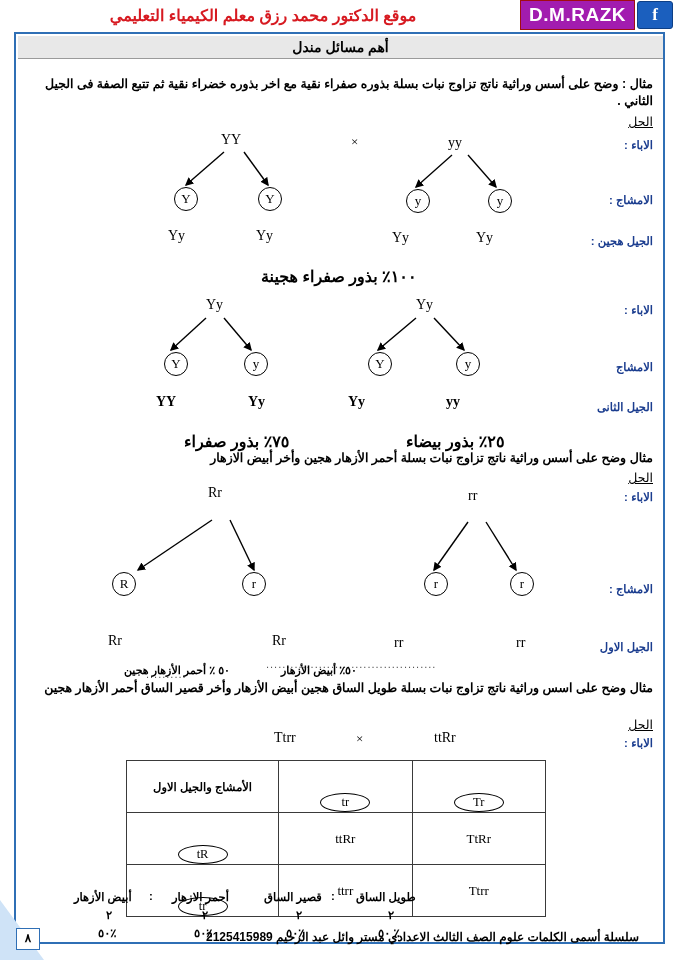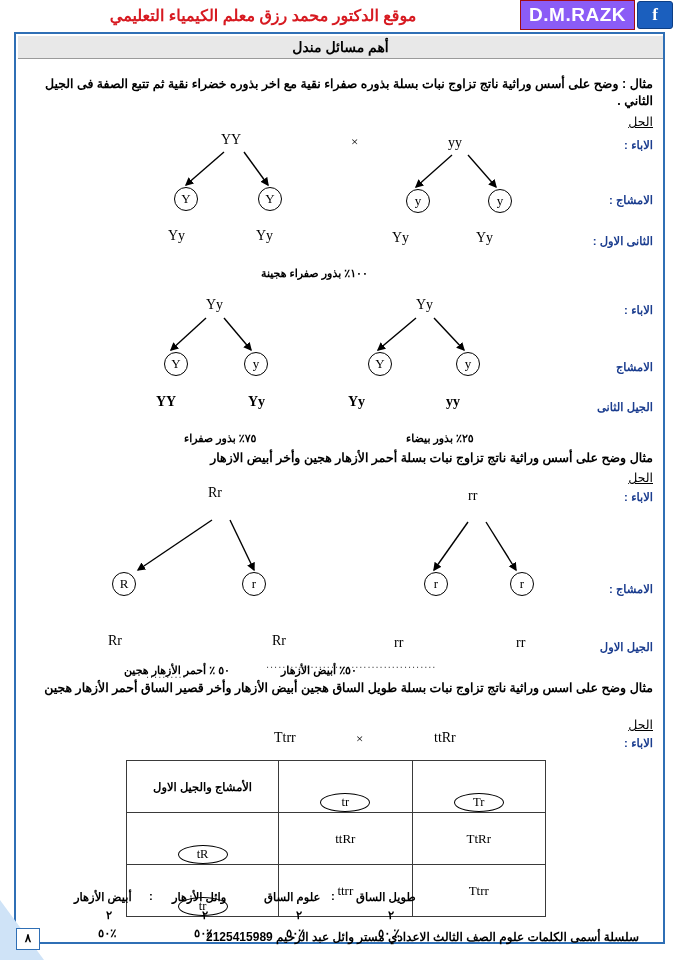--- a/index.html
+++ b/index.html
@@ -24,21 +24,21 @@
     display:flex;align-items:center;
   }
   .fb-badge{
     width:34px;height:26px;margin-left:2px;margin-right:6px;
     background:#1b5fbe;border:1px solid #0d3f86;border-radius:3px;
     color:#fff;font-weight:bold;font-size:17px;
     display:flex;align-items:center;justify-content:center;
     font-family:"Liberation Serif",serif;
   }
   .brand{
-    background:#8b5cf6;color:#fff;font-weight:bold;
+    background:#a21caf;color:#fff;font-weight:bold;
     font-size:19px;padding:3px 8px;letter-spacing:.5px;
     border:1px solid #a00d12;
     font-family:"Liberation Sans",sans-serif;
   }
   .banner-title{
     flex:1;text-align:center;color:#d71a21;font-weight:bold;font-size:16px;
     padding-left:6px;
   }
 
   
@@ -79,21 +79,21 @@
   .geno.b{font-weight:bold;}
   .cross{
     position:absolute;font-size:13px;font-family:"Liberation Serif",serif;
   }
   .gamete{
     position:absolute;width:22px;height:22px;border:1px solid #000;
     border-radius:50%;font-family:"Liberation Serif",serif;font-size:13px;
     text-align:center;line-height:21px;background:#fff;
   }
   .note{
-    position:absolute;font-size:11px;font-weight:bold;white-space:nowrap;
+    position:absolute;font-size:16px;font-weight:bold;white-space:nowrap;
   }
   .note.small{font-size:11px;}
 
   svg.arrows{position:absolute;left:0;top:0;overflow:visible;}
 
   
   .punnett{
     position:absolute;border-collapse:collapse;
     font-family:"Liberation Serif",serif;font-size:13px;
   }
@@ -145,21 +145,21 @@
     <div class="sheet-title ar">أهم مسائل مندل</div>
 
     <div class="content">
 
       <div class="para ar" style="right:10px;top:16px;width:628px;">مثال : وضح على أسس وراثية ناتج تزاوج نبات بسلة بذوره صفراء نقية مع اخر بذوره خضراء نقية ثم تتبع الصفة فى الجيل الثاني .</div>
 
       <div class="solve ar" style="right:10px;top:54px;">الحل</div>
 
       <div class="rowlabel ar" style="right:10px;top:78px;">الاباء :</div>
       <div class="rowlabel ar" style="right:10px;top:133px;">الامشاج  :</div>
-      <div class="rowlabel ar" style="right:10px;top:174px;">الثانى الاول :</div>
+      <div class="rowlabel ar" style="right:10px;top:174px;">الجيل هجين :</div>
       <div class="rowlabel ar" style="right:10px;top:243px;">الاباء :</div>
       <div class="rowlabel ar" style="right:10px;top:300px;">الامشاج</div>
       <div class="rowlabel ar" style="right:10px;top:340px;">الجيل الثانى</div>
 
       <div class="geno" style="left:205px;top:72px;">YY</div>
       <div class="cross" style="left:335px;top:74px;">×</div>
       <div class="geno" style="left:432px;top:75px;">yy</div>
 
       <svg class="arrows" width="647" height="860">
         <defs>
@@ -270,22 +270,22 @@
           <td>ttrr</td>
           <td>
             <span class="circle-cell">tr</span>
           </td>
         </tr>
       </tbody>
         </table>
 
       <div class="ratio ar" style="left:340px;top:830px;">طويل الساق</div>
       <div class="ratio ar" style="left:315px;top:830px;">:</div>
-      <div class="ratio ar" style="left:248px;top:830px;">علوم الساق</div>
-      <div class="ratio ar" style="left:156px;top:830px;">وائل الأزهار</div>
+      <div class="ratio ar" style="left:248px;top:830px;">قصير الساق</div>
+      <div class="ratio ar" style="left:156px;top:830px;">أحمر الازهار</div>
       <div class="ratio ar" style="left:133px;top:830px;">:</div>
       <div class="ratio ar" style="left:58px;top:830px;">أبيض الأزهار</div>
 
       <div class="ratio ar" style="left:372px;top:848px;">٢</div>
       <div class="ratio ar" style="left:280px;top:848px;">٢</div>
       <div class="ratio ar" style="left:186px;top:848px;">٢</div>
       <div class="ratio ar" style="left:90px;top:848px;">٢</div>
 
       <div class="ratio ar" style="left:362px;top:866px;">٪ ٥٠</div>
       <div class="ratio ar" style="left:270px;top:866px;">٪٥٠</div>

